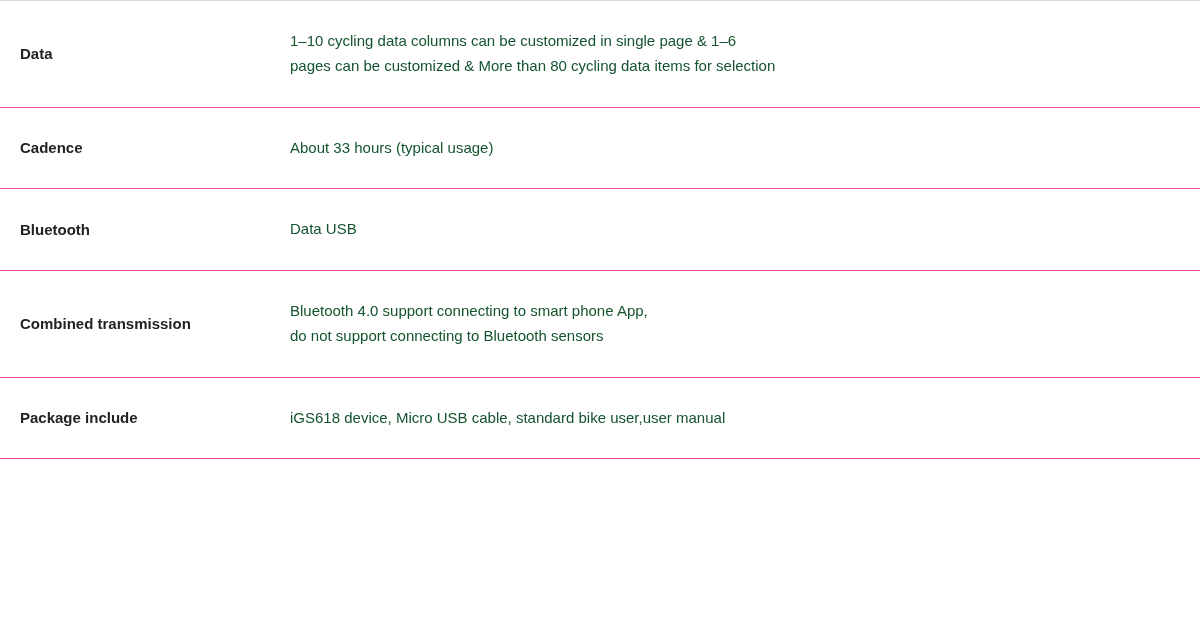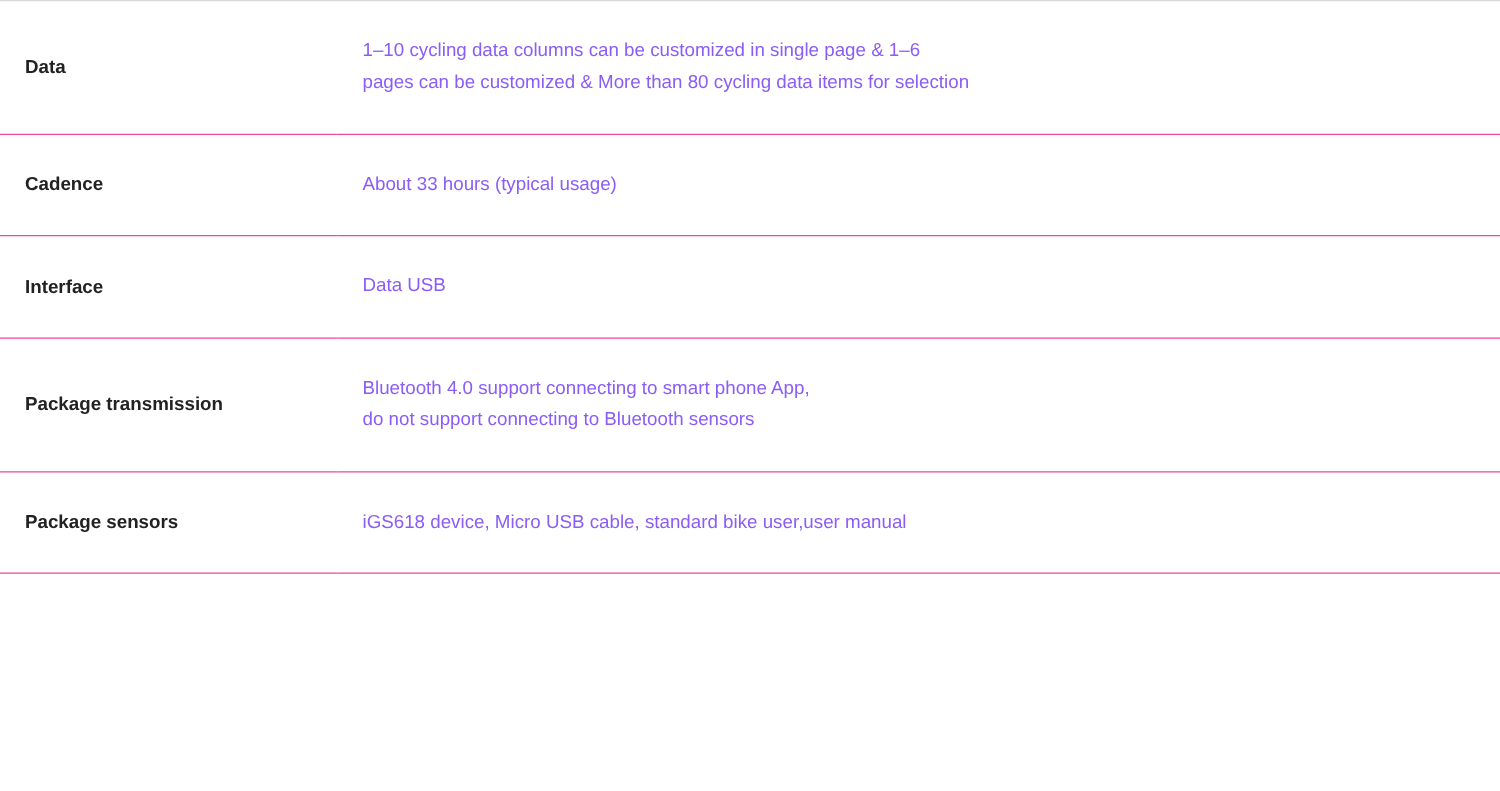--- a/index.html
+++ b/index.html
@@ -39,44 +39,44 @@
     .label-cell {
       width: 270px;
       font-weight: bold;
       font-size: 15px;
       color: #222222;
       padding-left: 40px;
     }
 
     .value-cell {
       font-size: 15px;
-      color: #8b5cf6;
+      color: #14532d;
       line-height: 1.65;
       padding-left: 90px;
     }
   </style>
 </head>
 <body>
 
 <table class="specs-table">
   <tbody id="specs-tbody">
   <tr>
         <td class="label-cell">Data</td>
         <td class="value-cell">1–10 cycling data columns can be customized in single page &amp; 1–6<br>pages can be customized &amp; More than 80 cycling data items for selection</td>
       </tr>
       <tr>
         <td class="label-cell">Cadence</td>
         <td class="value-cell">About 33 hours (typical usage)</td>
       </tr>
       <tr>
-        <td class="label-cell">Interface</td>
+        <td class="label-cell">Bluetooth</td>
         <td class="value-cell">Data USB</td>
       </tr>
       <tr>
-        <td class="label-cell">Package transmission</td>
+        <td class="label-cell">Combined transmission</td>
         <td class="value-cell">Bluetooth 4.0 support connecting to smart phone App,<br>do not support connecting to Bluetooth sensors</td>
       </tr>
       <tr>
-        <td class="label-cell">Package sensors</td>
+        <td class="label-cell">Package include</td>
         <td class="value-cell">iGS618 device, Micro USB cable, standard bike user,user manual</td>
       </tr>
     </tbody>
 </table>
 
 </body></html>

